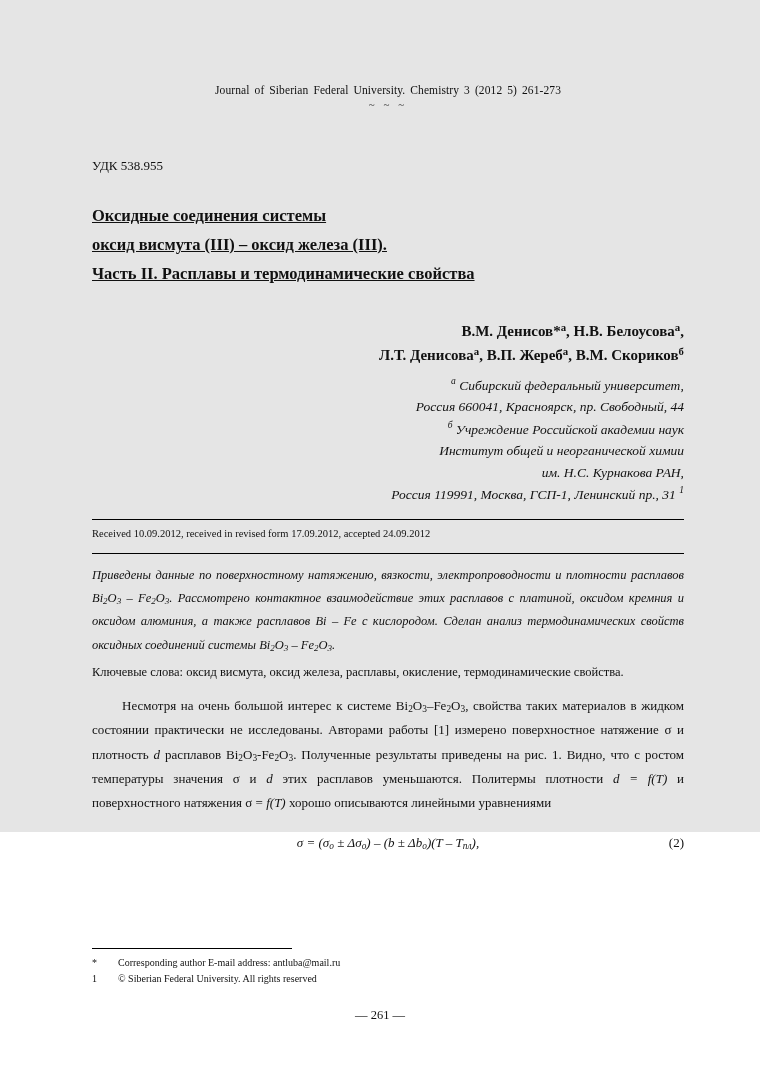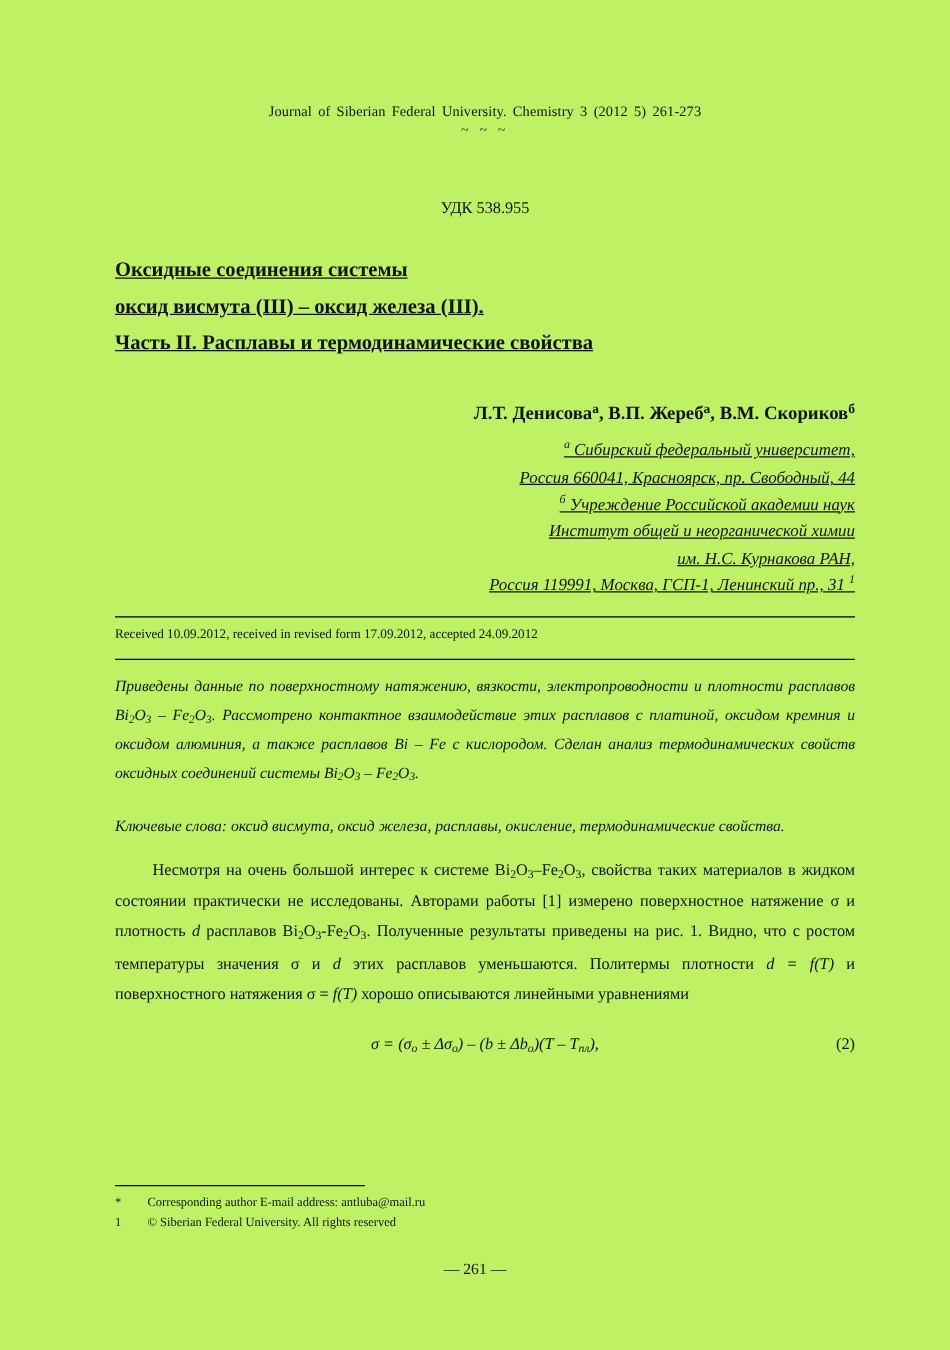--- a/index.html
+++ b/index.html
@@ -12,22 +12,22 @@
     height: 1080px;
     position: relative;
     font-family: "Liberation Serif", serif;
     color: #111;
     overflow: hidden;
   }
   .page {
     position: absolute;
     left: 0; top: 0;
     width: 760px;
-    height: 1080px;
-    background: #bef264;
+    height: 832px;
+    background: #e5e5e5;
   }
   .content {
     position: absolute;
     left: 92px;
     top: 0;
     width: 592px;
   }
   .journal-header {
     margin-top: 84px;
     text-align: center;
@@ -38,21 +38,20 @@
   .tilde-row {
     text-align: center;
     font-size: 11px;
     letter-spacing: 3px;
     margin-top: 2px;
     color: #333;
   }
   .udk {
     margin-top: 48px;
     font-size: 13px;
-    text-align: center;
   }
   .title {
     margin-top: 28px;
     font-size: 16.5px;
     font-weight: bold;
     line-height: 1.75;
   }
   .title div { white-space: nowrap; text-decoration: underline; }
   .authors {
     margin-top: 30px;
@@ -60,21 +59,20 @@
     font-size: 15px;
     font-weight: bold;
     line-height: 1.65;
   }
   .affil {
     margin-top: 6px;
     text-align: right;
     font-size: 13.5px;
     font-style: italic;
     line-height: 1.6;
-    text-decoration: underline;
   }
   .affil .sup {
     font-style: italic;
     font-size: 9.5px;
     vertical-align: super;
   }
   .rule {
     border: 0;
     border-top: 1px solid #000;
     margin: 14px 0 0 0;
@@ -86,24 +84,23 @@
   }
   .abstract {
     font-size: 12.5px;
     font-style: italic;
     line-height: 1.85;
     text-align: justify;
     margin-top: 10px;
   }
   .keywords {
     font-size: 12.5px;
-    font-style: italic;
     line-height: 1.85;
     text-align: justify;
-    margin-top: 20px;
+    margin-top: 4px;
   }
   .section-title {
     text-align: center;
     font-weight: bold;
     font-size: 12.5px;
     margin-top: 30px;
   }
   .body-text {
     font-size: 13px;
     line-height: 1.85;
@@ -163,20 +160,21 @@
 
     <div class="udk">УДК 538.955</div>
 
     <div class="title">
       <div>Оксидные соединения системы</div>
       <div>оксид висмута (III) – оксид железа (III).</div>
       <div>Часть II. Расплавы и термодинамические свойства</div>
     </div>
 
     <div class="authors">
+      <div>В.М. Денисов*<sup>а</sup>, Н.В. Белоусова<sup>а</sup>,</div>
       <div>Л.Т. Денисова<sup>а</sup>, В.П. Жереб<sup>а</sup>, В.М. Скориков<sup>б</sup></div>
     </div>
 
     <div class="affil">
       <div><span class="sup">а</span> <span>Сибирский федеральный университет,</span></div>
       <div>Россия 660041, Красноярск, пр. Свободный, 44</div>
       <div><span class="sup">б</span> <span>Учреждение Российской академии наук</span></div>
       <div>Институт общей и неорганической химии</div>
       <div>им. Н.С. Курнакова РАН,</div>
       <div><span>Россия 119991, Москва, ГСП-1, Ленинский пр., 31 </span><span class="sup">1</span></div>

